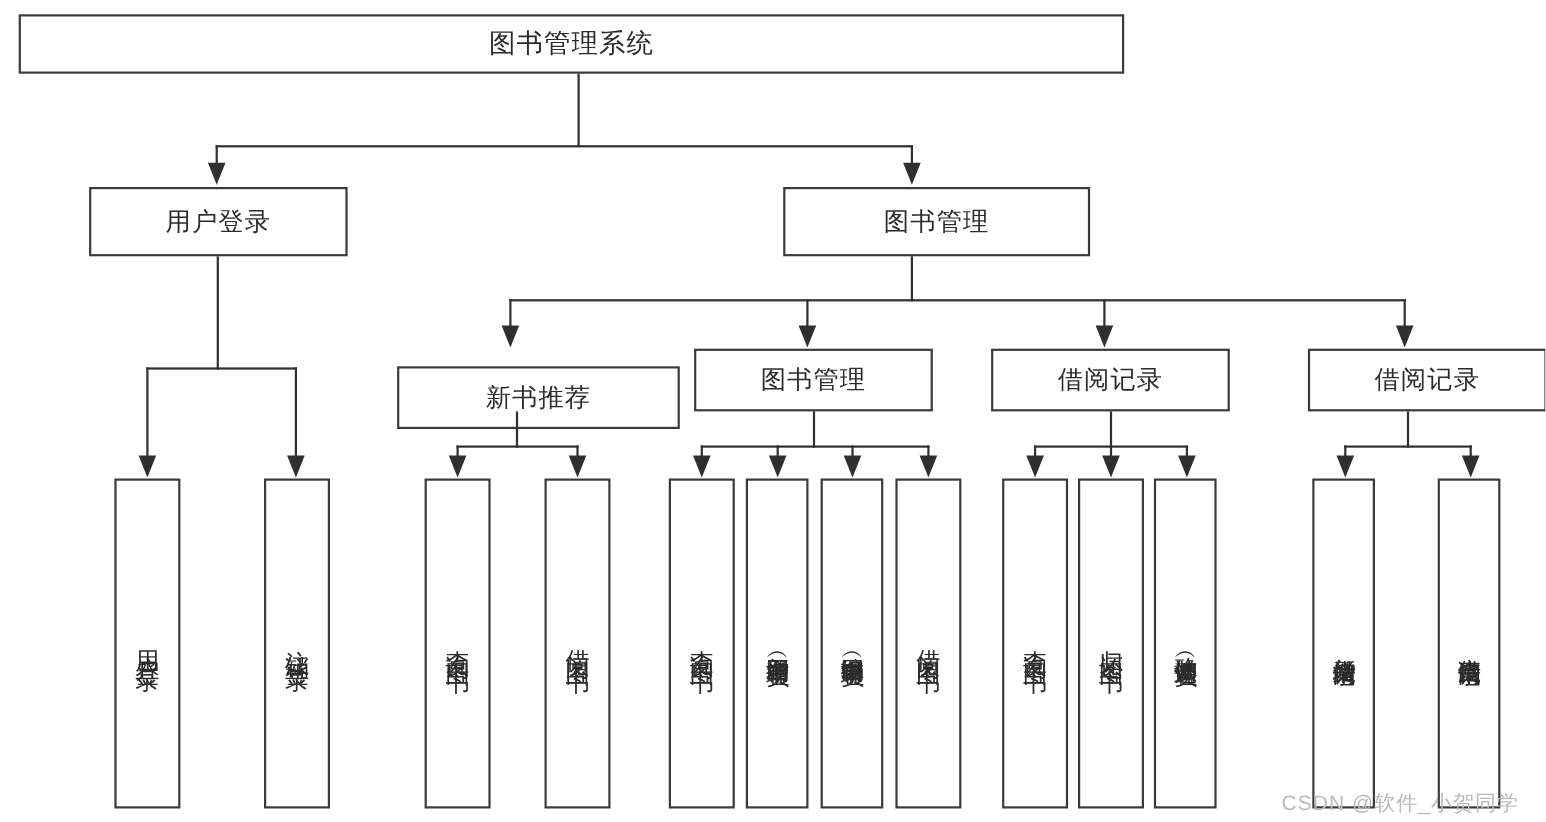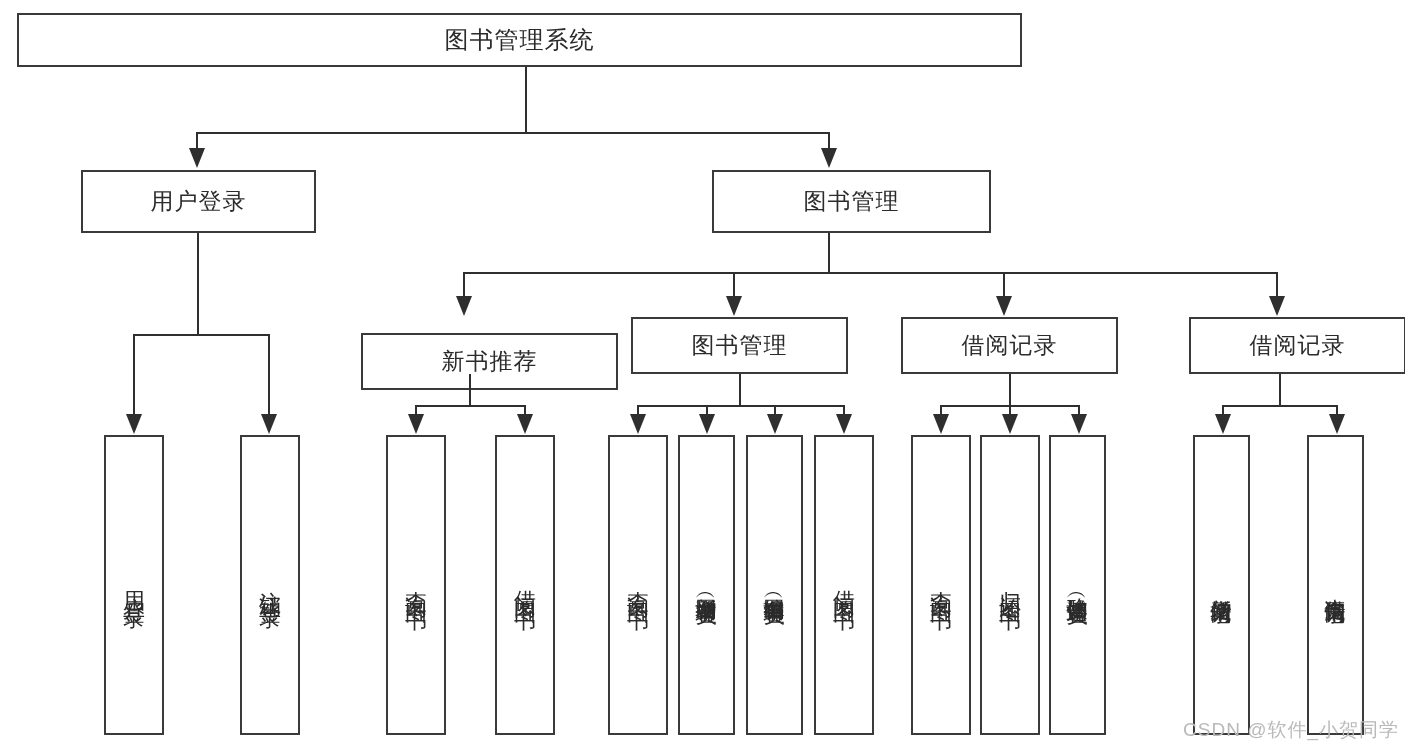--- a/index.html
+++ b/index.html
@@ -54,21 +54,21 @@
   .arrow{
     position:absolute;
     width:0;height:0;
     border-left:8px solid transparent;
     border-right:8px solid transparent;
     border-top:20px solid #2f2f2f;
   }
 
   .watermark{
     position:absolute;
-    right:6px;
+    right:24px;
     bottom:4px;
     font-size:19px;
     color:#b9b9b9;
     white-space:nowrap;
     letter-spacing:1px;
   }
 </style>
 </head>
 <body>
 

